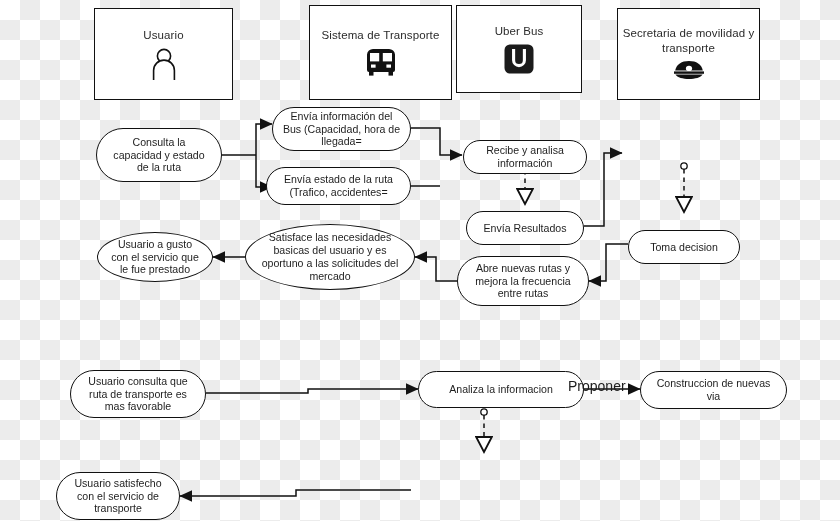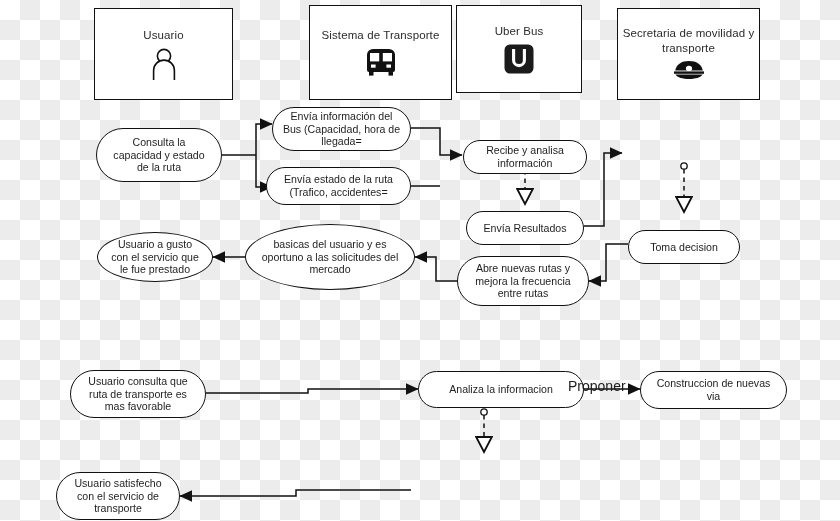--- a/index.html
+++ b/index.html
@@ -185,20 +185,21 @@
   <div class="node pill" style="left:457px;top:256px;width:132px;height:50px;">
     <div>
       <span>Abre nuevas rutas y</span>
       <span>mejora la frecuencia</span>
       <span>entre rutas</span>
     </div>
   </div>
 
   <div class="node ellipse" style="left:245px;top:224px;width:170px;height:66px;padding:2px 4px;">
     <div>
+      <span>Satisface las necesidades</span>
       <span>basicas del usuario y es</span>
       <span>oportuno a las solicitudes del</span>
       <span>mercado</span>
     </div>
   </div>
 
   <div class="node ellipse" style="left:97px;top:232px;width:116px;height:50px;">
     <div>
       <span>Usuario a gusto</span>
       <span>con el servicio que</span>

